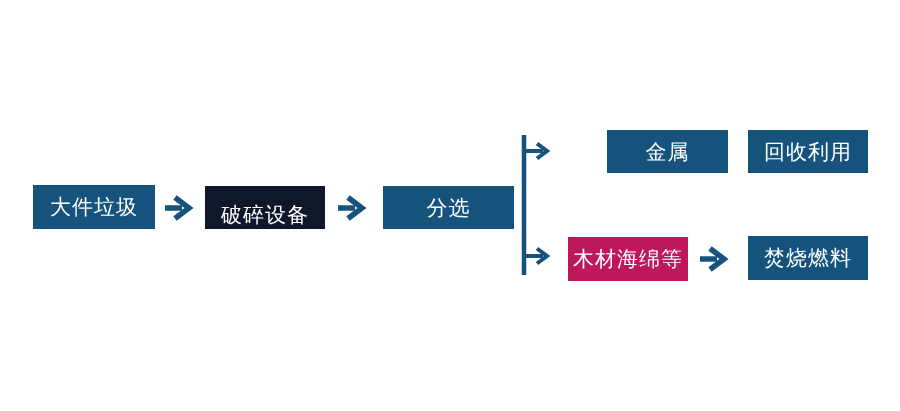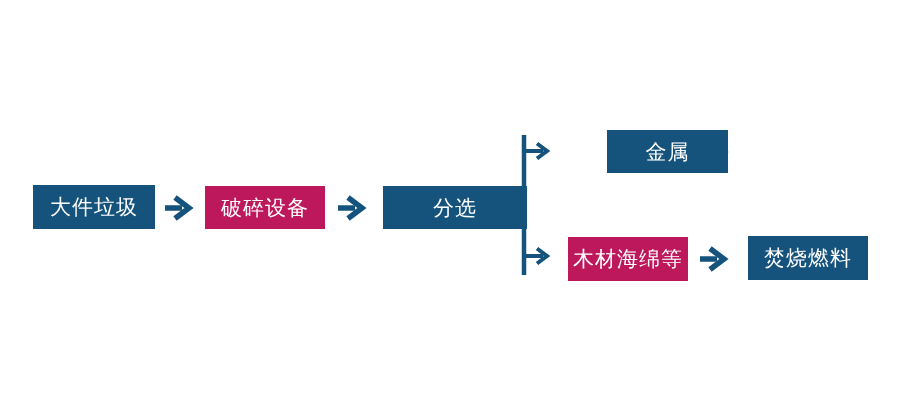--- a/index.html
+++ b/index.html
@@ -23,21 +23,21 @@
     justify-content: center;
     color: #ffffff;
     font-size: 21px;
     letter-spacing: 1px;
     white-space: nowrap;
     box-sizing: border-box;
   }
   
   .n1 { left: 33px;  top: 185px; width: 122px; height: 44px; }
   .n2 { left: 205px; top: 186px; width: 120px; height: 43px; }
-  .n3 { left: 383px; top: 186px; width: 144px; height: 43px; }
+  .n3 { left: 383px; top: 186px; width: 131px; height: 43px; }
   .n4 { left: 567px; top: 130px; width: 121px; height: 43px; }
   .n5 { left: 748px; top: 130px; width: 120px; height: 43px; }
   .n6 { left: 568px; top: 237px; width: 120px; height: 44px; }
   .n7 { left: 748px; top: 236px; width: 120px; height: 44px; }
 
   .arrow {
     position: absolute;
     width: 34px;
     height: 30px;
   }
@@ -64,21 +64,21 @@
     <span>大件垃圾</span>
   </div>
 
   <span class="arrow a1">
     <svg width="34" height="30" viewBox="0 0 34 30" class="arrow-svg">
       <path d="M3 15 H20" fill="none" stroke-width="5.5" stroke="#15537C"></path>
       <path d="M13 4.5 L27 15 L13 25.5" fill="none" stroke-width="5.5" stroke-linejoin="miter" stroke="#15537C"></path>
     </svg>
   </span>
 
-  <div class="node n2" style="background: #be185d; color: rgb(255, 255, 255);">
+  <div class="node n2" style="background: #0f172a; color: rgb(255, 255, 255); align-items: flex-end;">
     <span>破碎设备</span>
   </div>
 
   <span class="arrow a2">
     <svg width="34" height="30" viewBox="0 0 34 30" class="arrow-svg">
       <path d="M3 15 H20" fill="none" stroke-width="5.5" stroke="#15537C"></path>
       <path d="M13 4.5 L27 15 L13 25.5" fill="none" stroke-width="5.5" stroke-linejoin="miter" stroke="#15537C"></path>
     </svg>
   </span>
 
@@ -100,20 +100,23 @@
     <span>金属</span>
   </div>
 
   <span class="arrow a3">
     <svg width="34" height="30" viewBox="0 0 34 30" class="arrow-svg">
       <path d="M3 15 H20" fill="none" stroke-width="5.5" stroke="#15537C"></path>
       <path d="M13 4.5 L27 15 L13 25.5" fill="none" stroke-width="5.5" stroke-linejoin="miter" stroke="#15537C"></path>
     </svg>
   </span>
 
+  <div class="node n5" style="background: rgb(21, 83, 124); color: rgb(255, 255, 255);">
+    <span>回收利用</span>
+  </div>
 
   <div class="node n6" style="background: #be185d; color: rgb(255, 255, 255);">
     <span>木材海绵等</span>
   </div>
 
   <span class="arrow a4">
     <svg width="34" height="30" viewBox="0 0 34 30" class="arrow-svg">
       <path d="M3 15 H20" fill="none" stroke-width="5.5" stroke="#15537C"></path>
       <path d="M13 4.5 L27 15 L13 25.5" fill="none" stroke-width="5.5" stroke-linejoin="miter" stroke="#15537C"></path>
     </svg>

